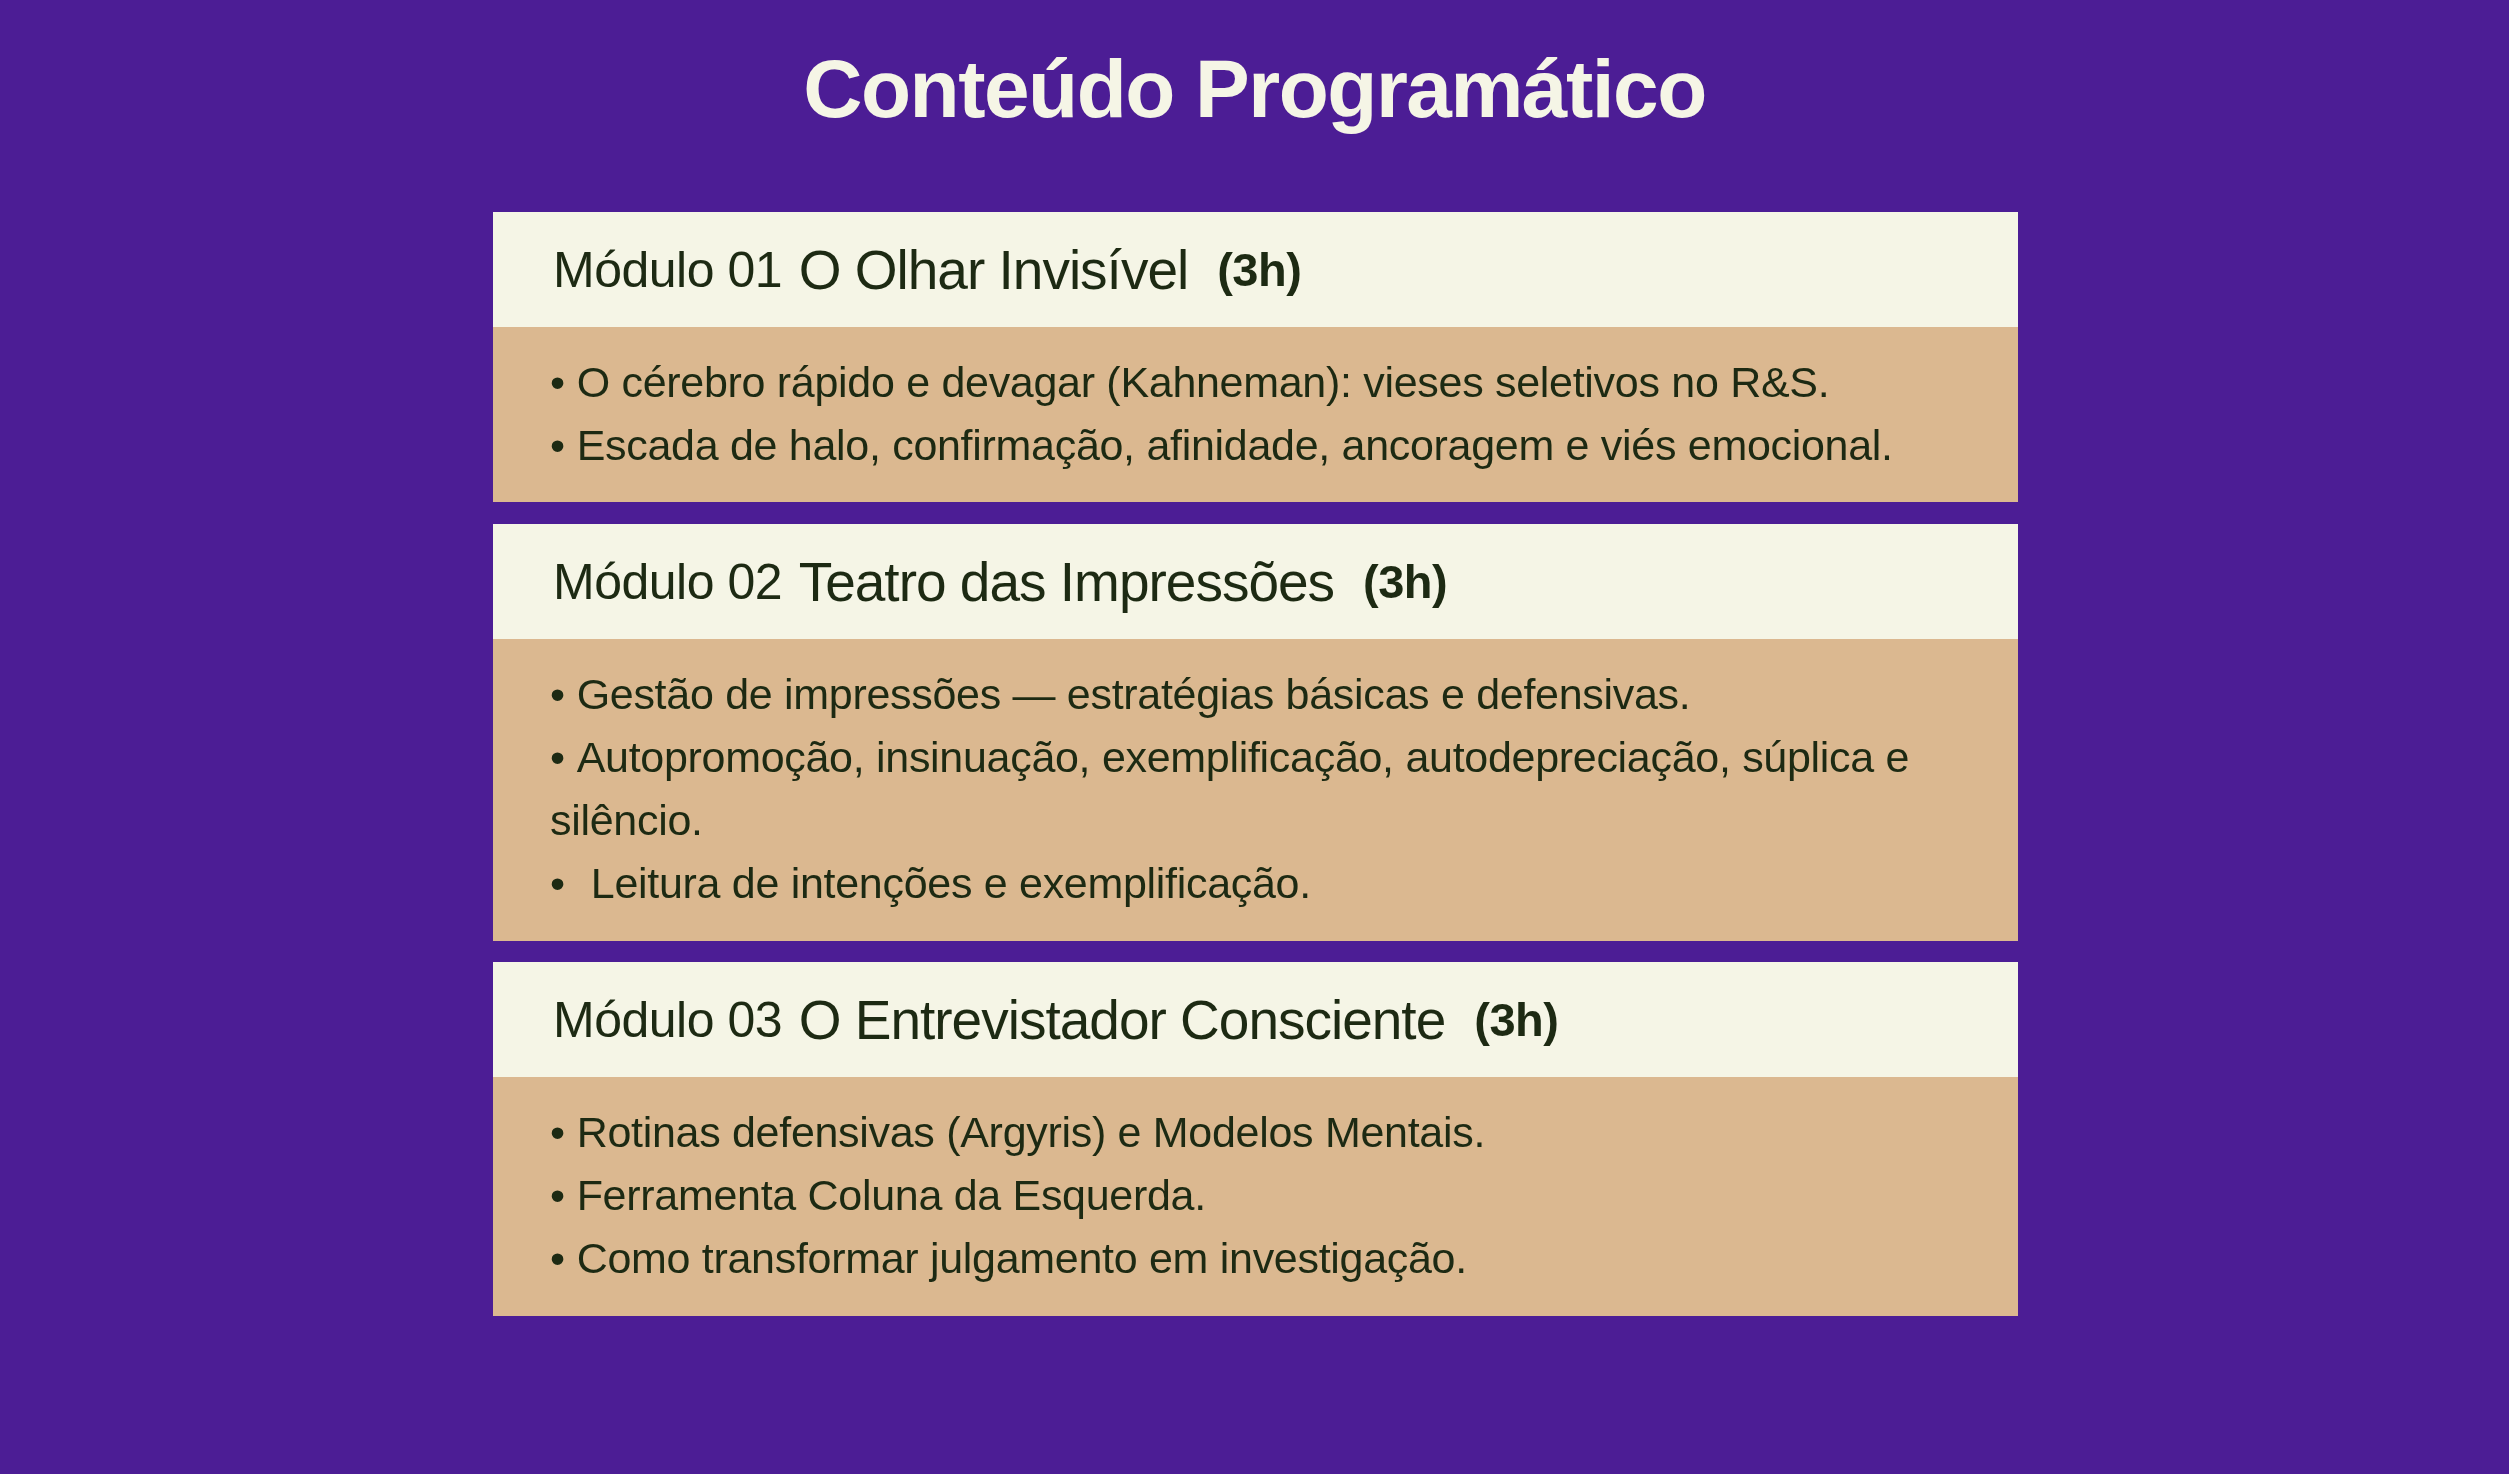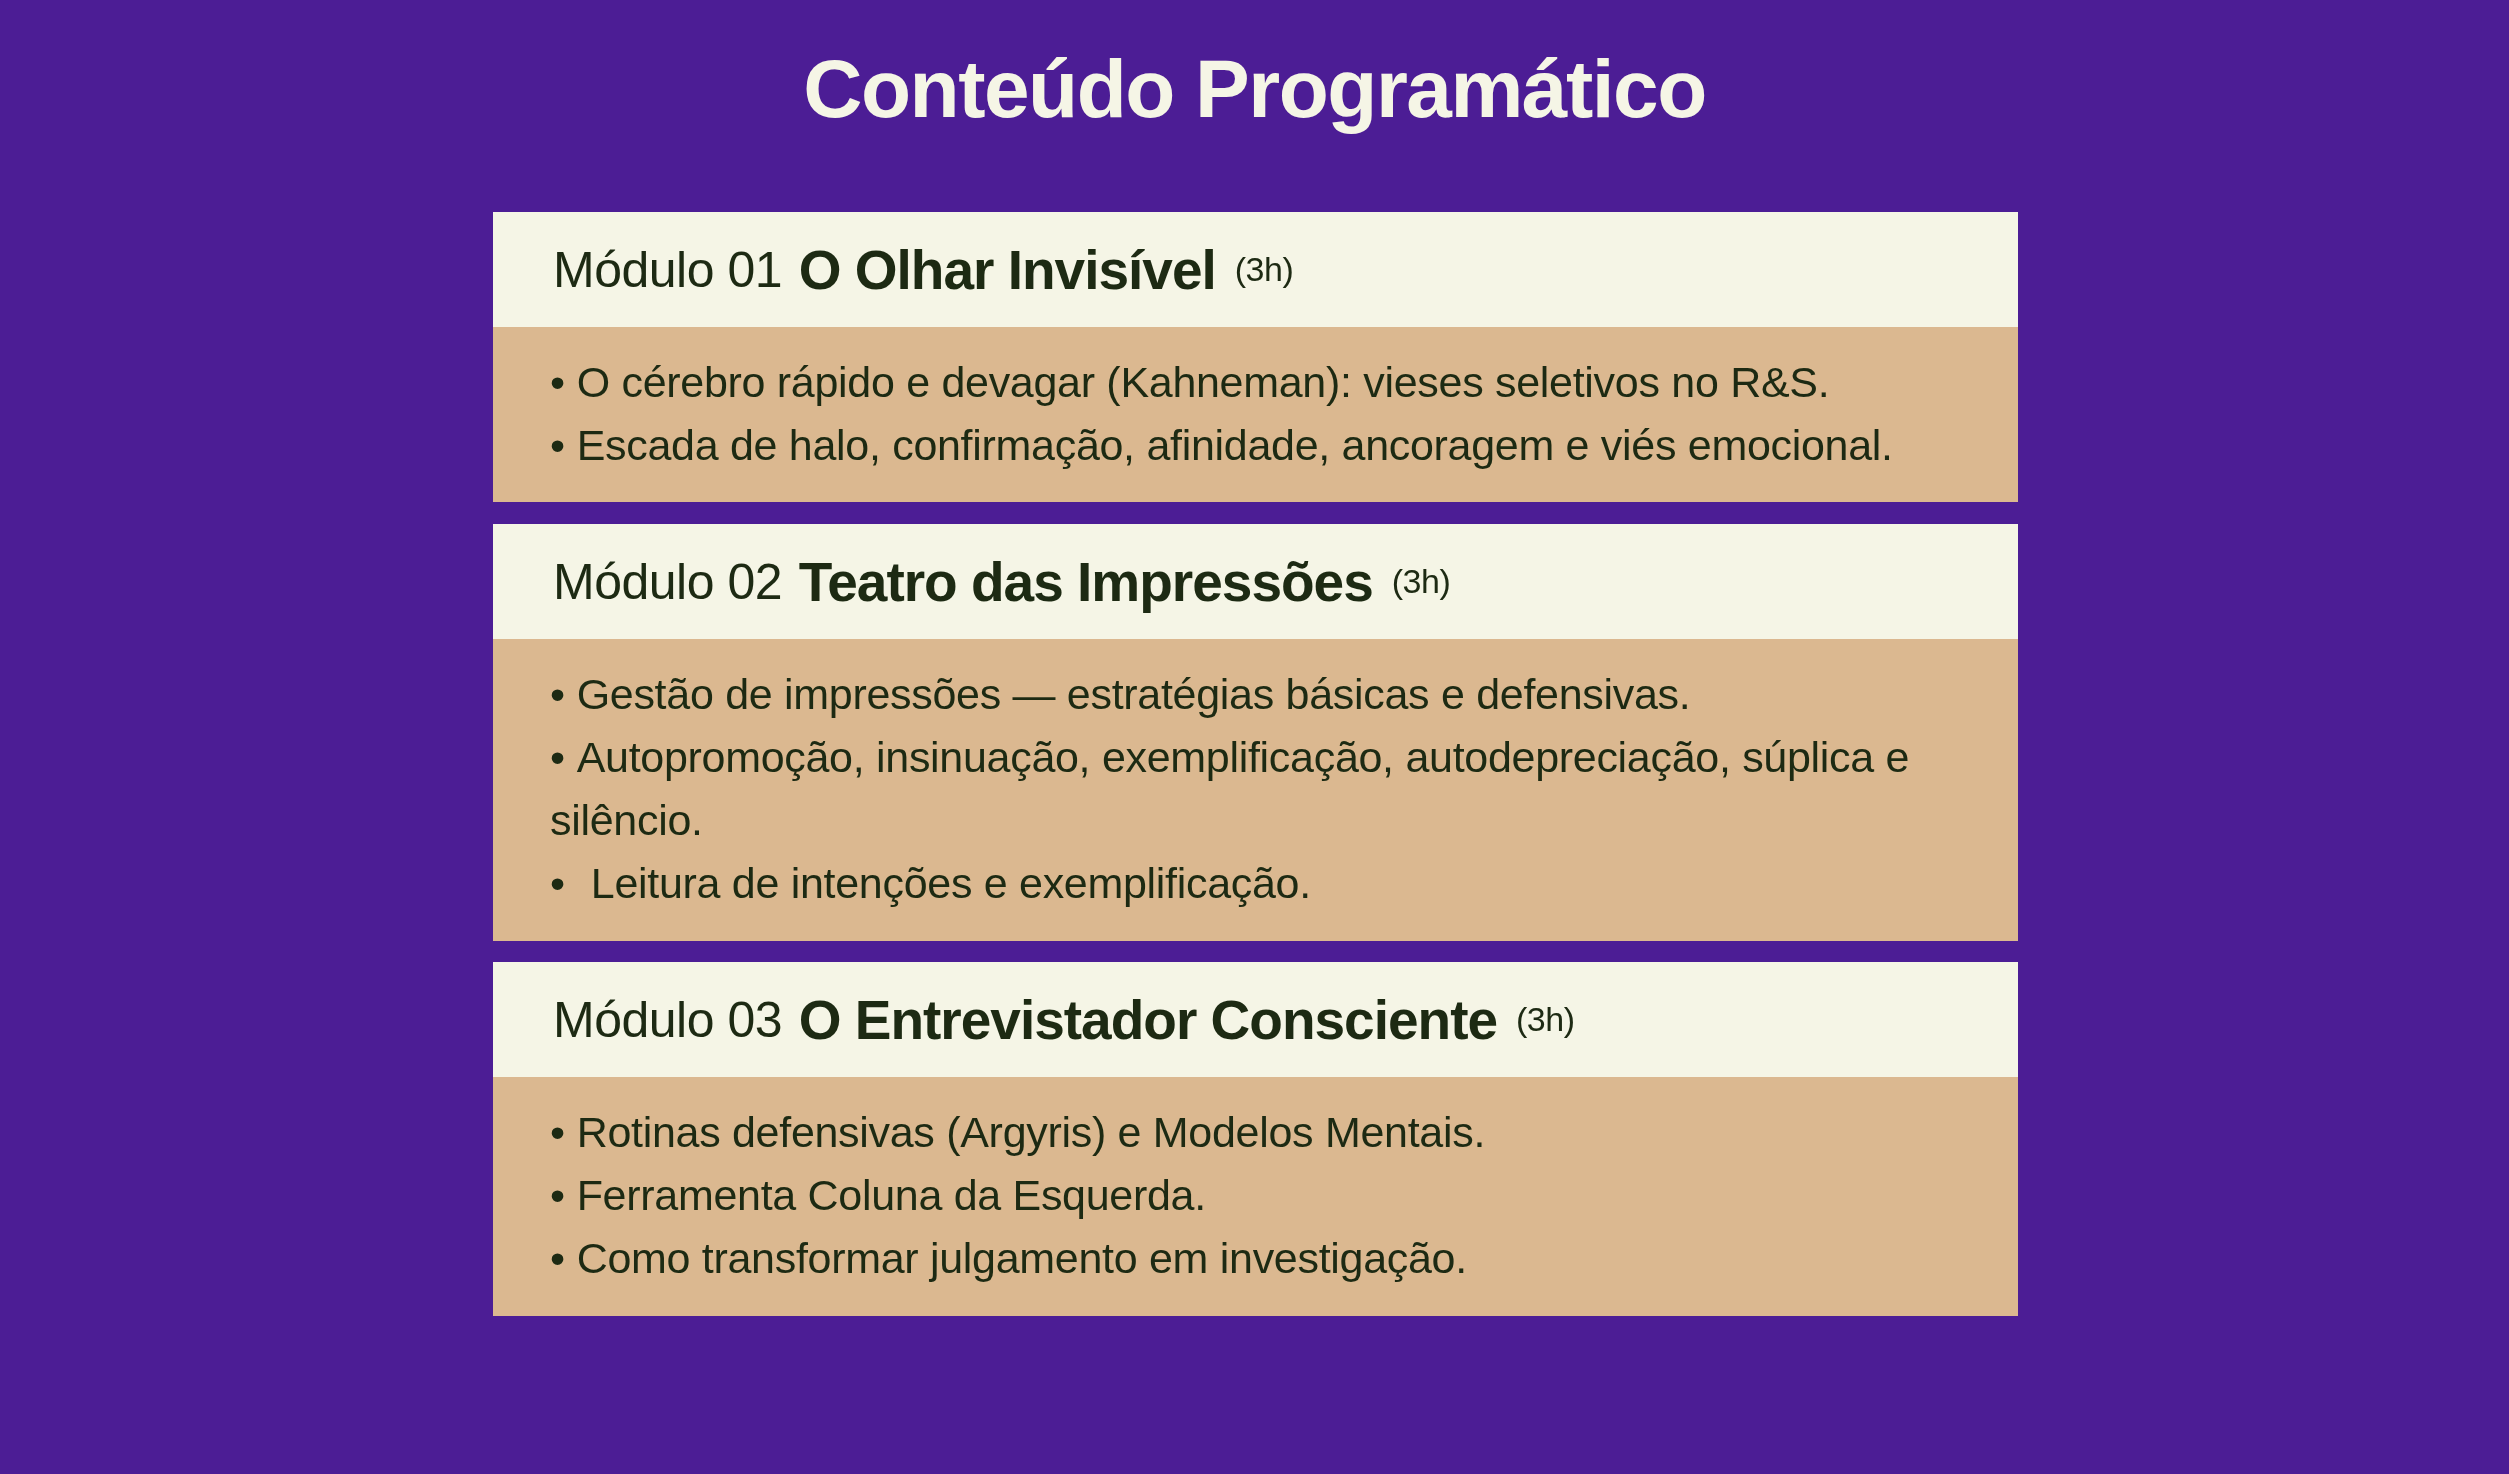--- a/index.html
+++ b/index.html
@@ -68,30 +68,30 @@
   }
 
   .module-num {
     font-size: 50px;
     font-weight: 400;
     letter-spacing: -0.5px;
   }
 
   .module-name {
     font-size: 55px;
-    font-weight: 700;
+    font-weight: 400;
     letter-spacing: -1px;
     margin-left: 16.7px;
   }
 
   .module-hours {
-    font-size: 34px;
-    font-weight: 400;
+    font-size: 47px;
+    font-weight: 700;
     letter-spacing: -0.5px;
-    margin-left: 19px;
+    margin-left: 29px;
   }
 
   .module-body {
     background: #dbb890;
     color: #1d2a13;
     padding: 23.5px 59px 25.5px 57px;
   }
 
   .bullet-line {
     font-size: 43px;

